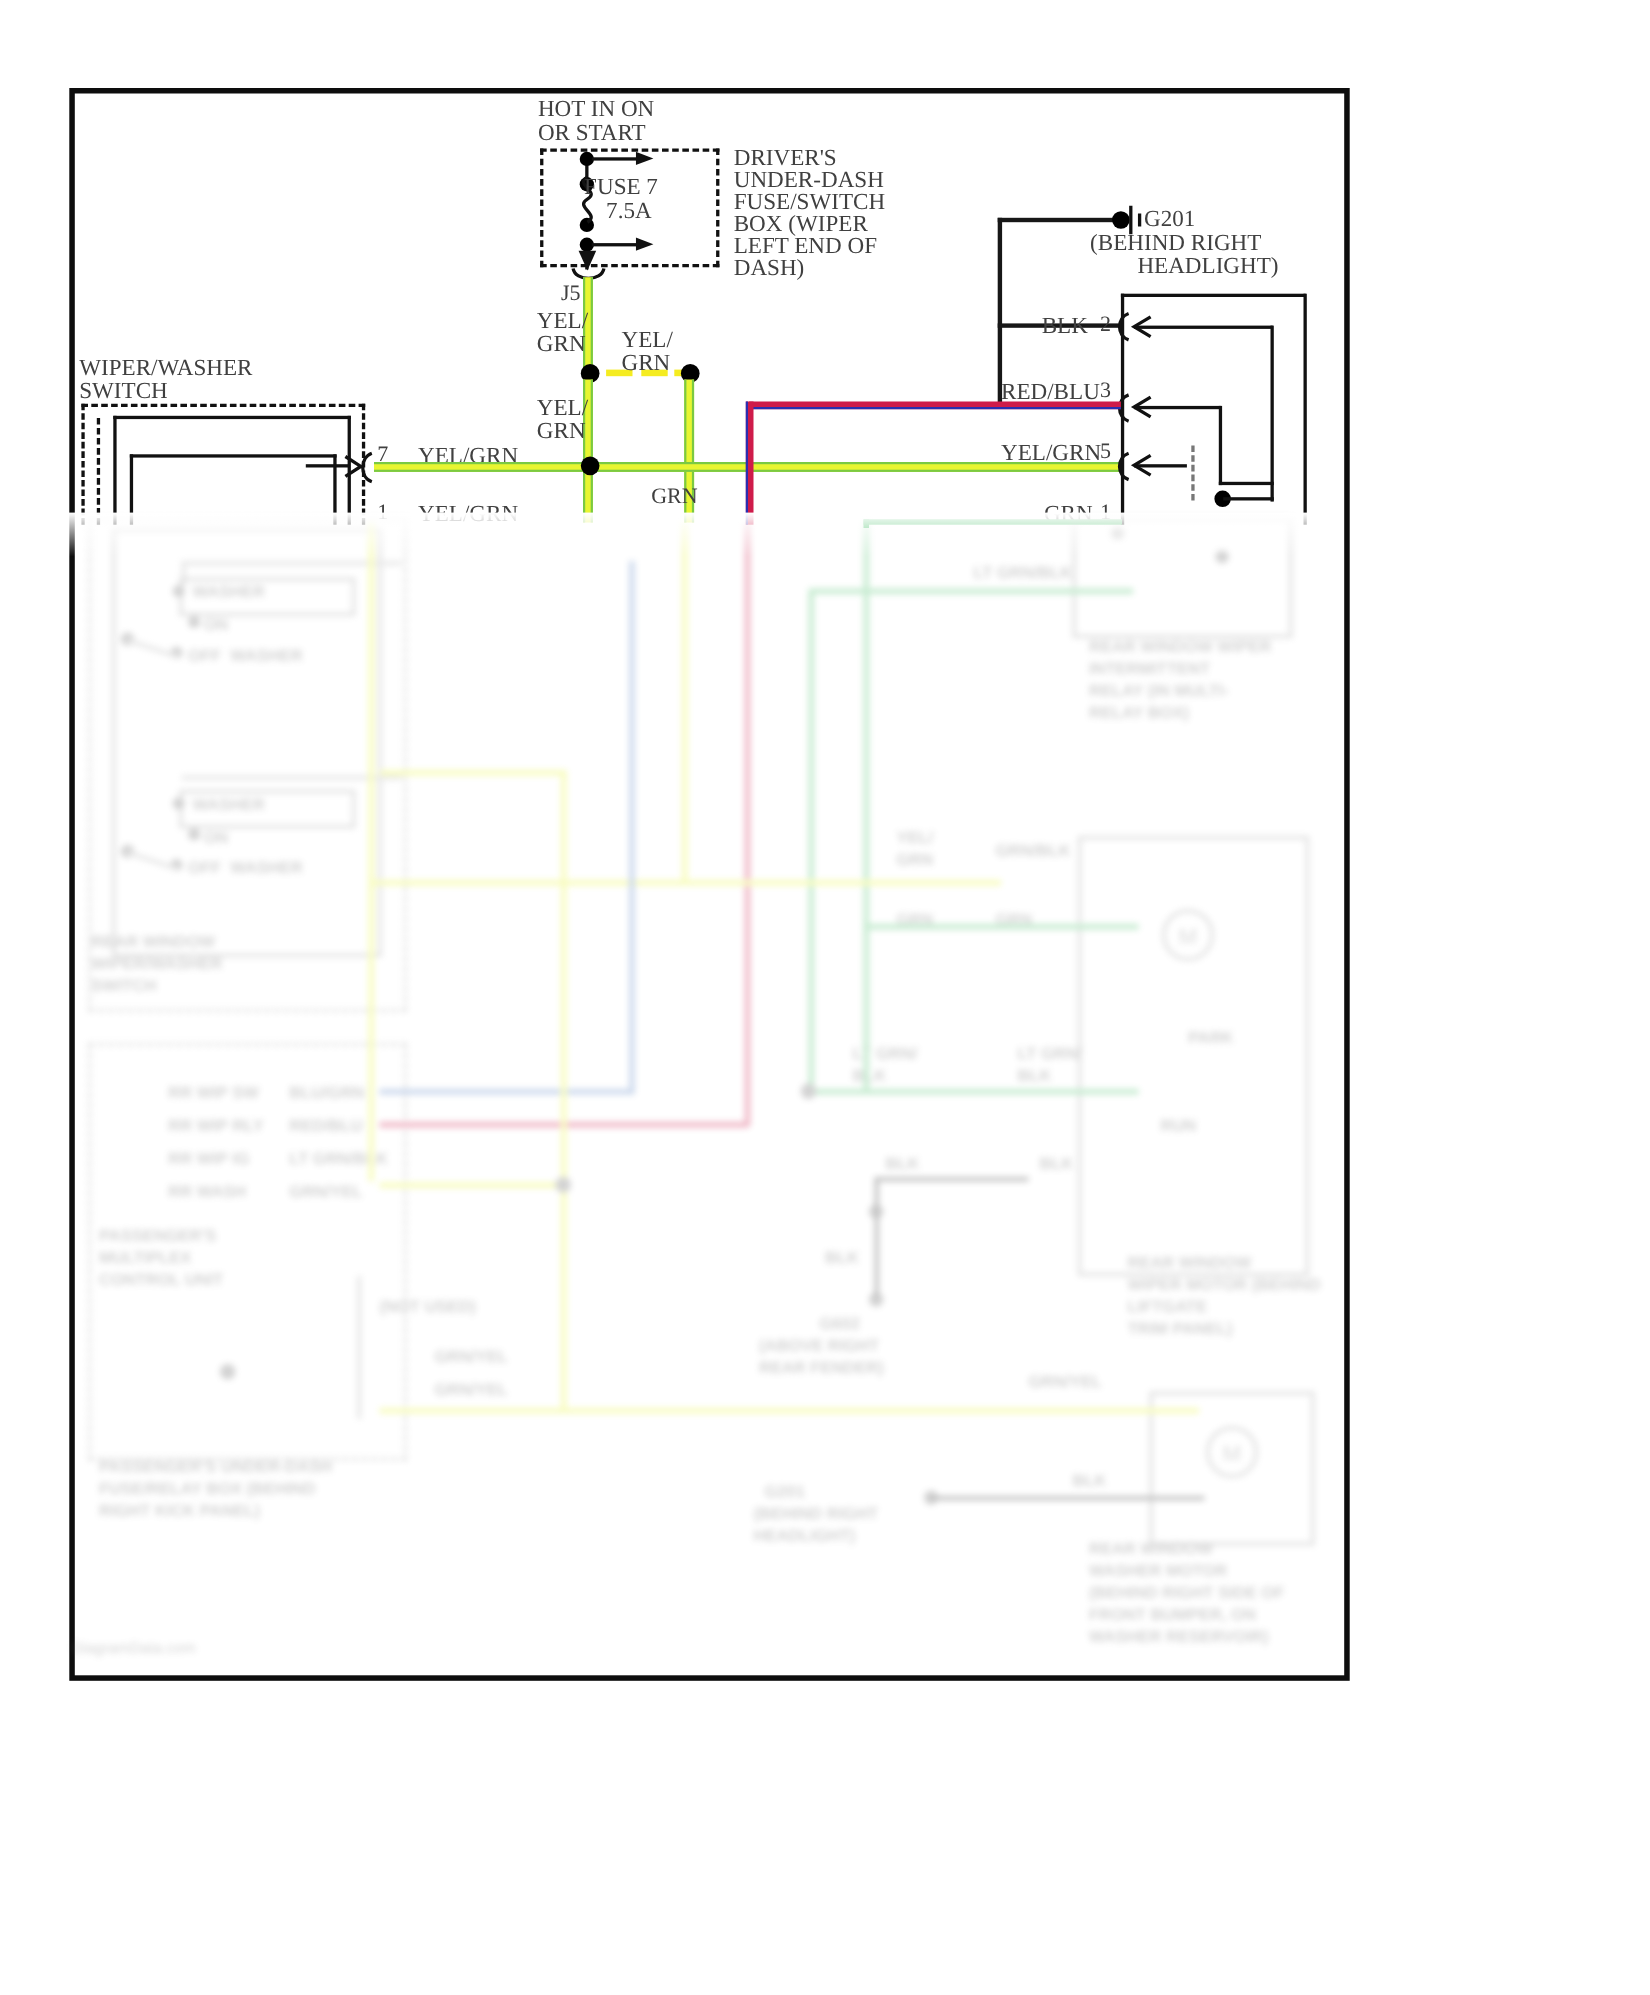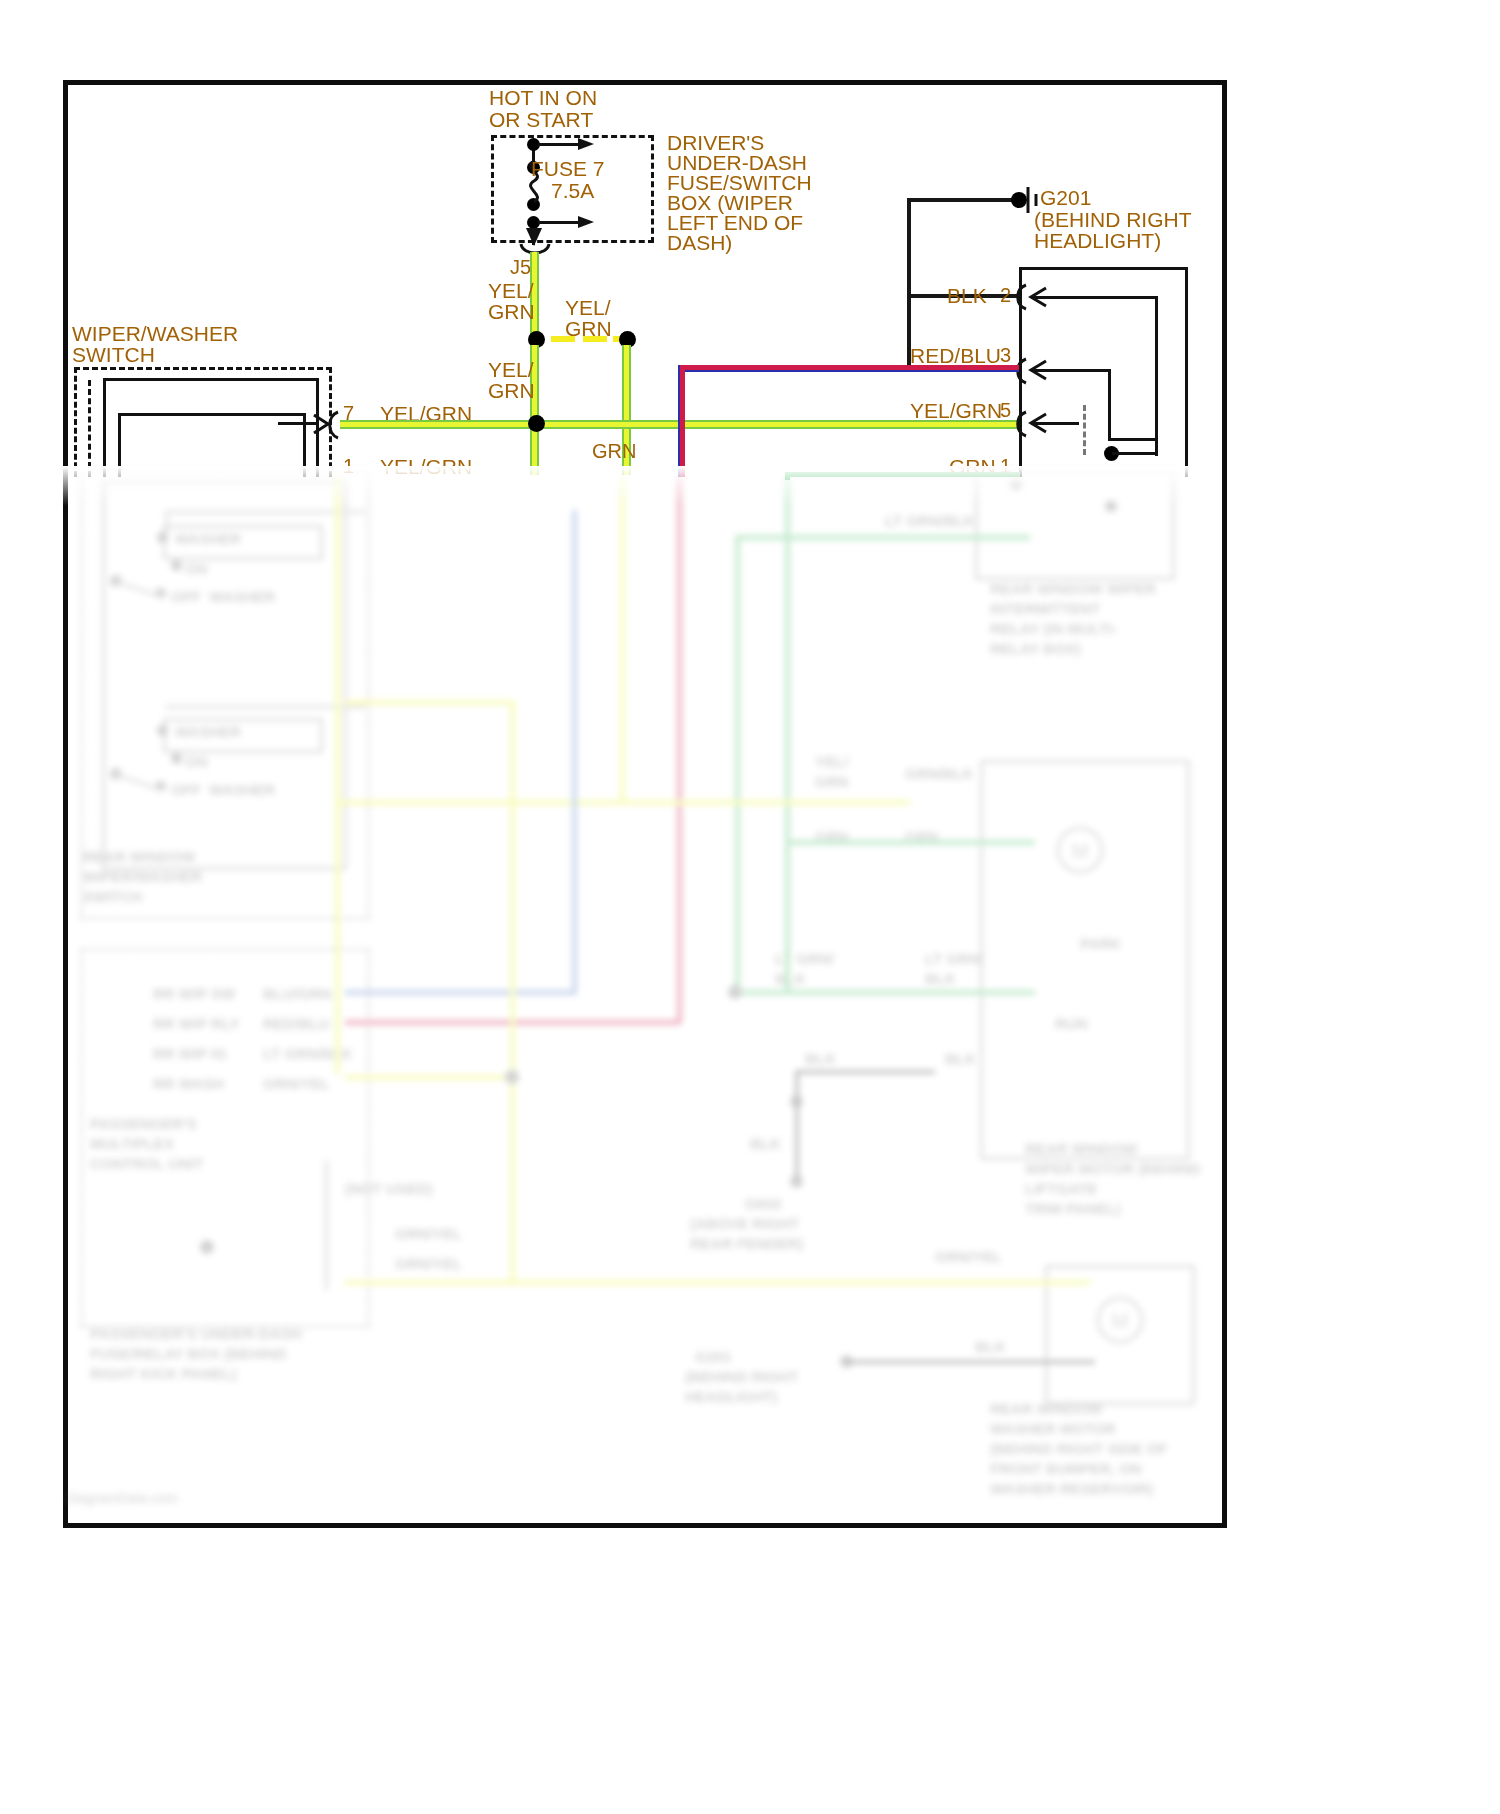--- a/index.html
+++ b/index.html
@@ -2,21 +2,21 @@
 <html><head>
 <meta charset="utf-8">
 <style>
   html,body{margin:0;padding:0;background:#ffffff;}
   body{font-family:"Liberation Sans", sans-serif;}
   #stage{position:relative;width:1500px;height:1814px;background:#ffffff;overflow:hidden;}
 
   
   #frame{position:absolute;left:63px;top:80px;width:1164px;height:1448px;border:5px solid #0d0d0d;box-sizing:border-box;}
 
-  .txt{position:absolute;color:#a16207;font-family:Liberation Sans, sans-serif;white-space:pre;line-height:1.18;}
+  .txt{position:absolute;color:#404040;font-family:Liberation Serif, serif;white-space:pre;line-height:1.18;}
   .t21{font-size:21px;}
   .t20{font-size:20px;}
 
   
   .ln{position:absolute;background:#111;}
   .dot{position:absolute;border-radius:50%;background:#000;}
 
   
   .w-yelgrn{position:absolute;background:#e8f531;}
   .w-yelgrn.h{border-top:2px solid #7ac943;border-bottom:2px solid #7ac943;}
@@ -145,21 +145,21 @@
   <div class="txt t21" style="left:380px;top:455px;">YEL/GRN</div>
 
   <div class="w-blk" style="left:907px;top:198px;width:4px;height:170px;"></div>
   <div class="w-blk" style="left:907px;top:198px;width:117px;height:4px;"></div>
   <div class="dot" style="left:1011px;top:192px;width:16px;height:16px;"></div>
   <svg style="position:absolute;left:1024px;top:186px;" width="22" height="28" viewBox="0 0 22 28">
     <line x1="4" y1="1" x2="4" y2="27" stroke="#111" stroke-width="3"></line>
     <line x1="12" y1="8" x2="12" y2="20" stroke="#111" stroke-width="3"></line>
   </svg>
   <div class="txt t21" style="left:1040px;top:186px;">G201</div>
-  <div class="txt t21" style="left:1034px;top:208px;">(BEHIND RIGHT</div>
+  <div class="txt t21" style="left:991px;top:208px;">(BEHIND RIGHT</div>
   <div class="txt t21" style="left:1034px;top:229px;">HEADLIGHT)</div>
 
   <div class="w-blk" style="left:907px;top:294px;width:112px;height:4px;"></div>
 
   <div class="ln" style="left:1019px;top:267px;width:3px;height:210px;"></div>
   <div class="ln" style="left:1019px;top:267px;width:168px;height:3px;"></div>
   <div class="ln" style="left:1185px;top:267px;width:3px;height:210px;"></div>
 
   <svg style="position:absolute;left:1013px;top:283px;" width="16" height="28" viewBox="0 0 16 28">
     <path d="M13,2 C2,6 2,22 13,26" stroke="#111" stroke-width="3" fill="none"></path>

